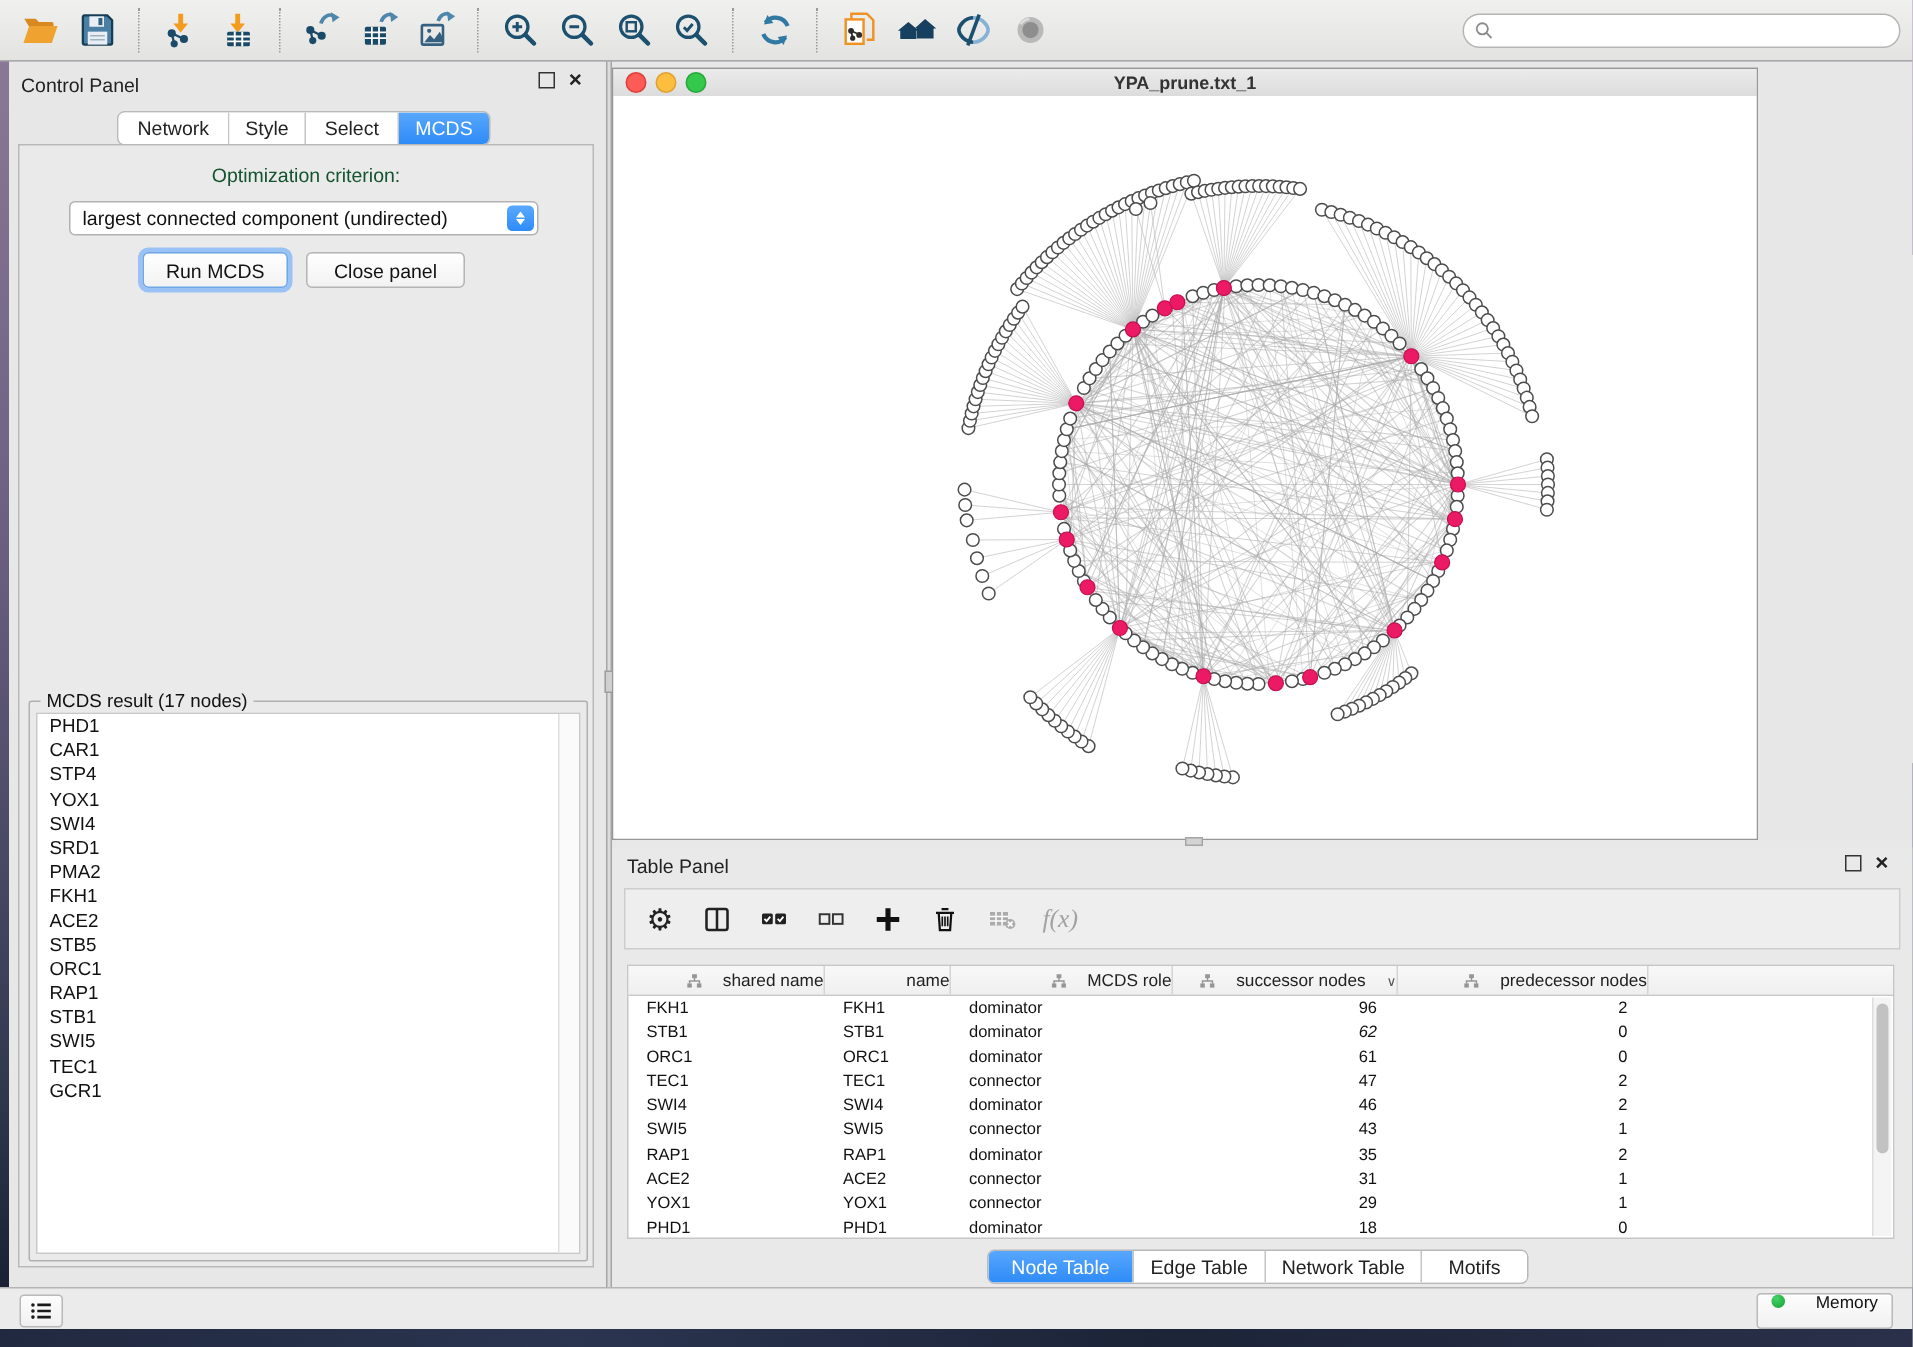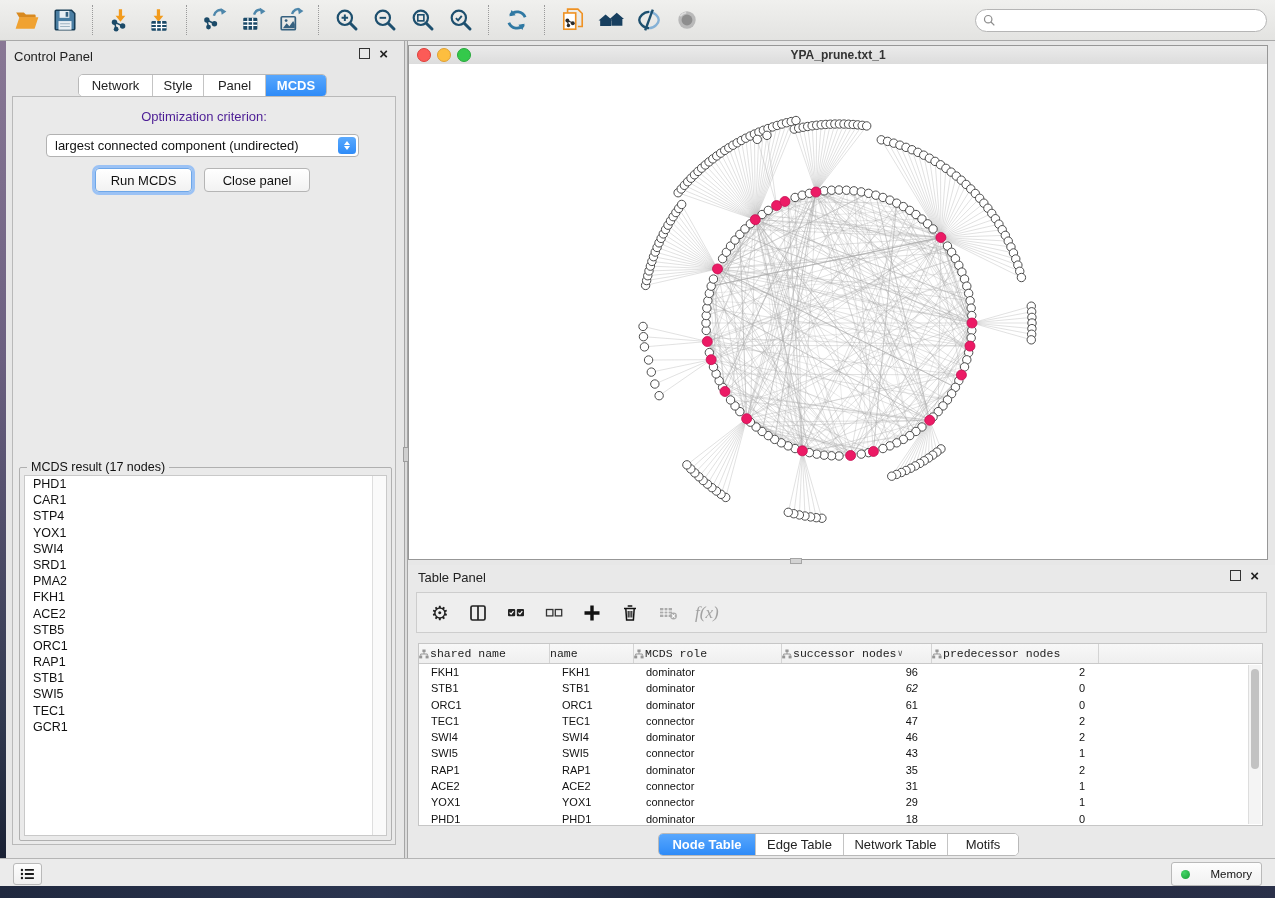--- a/index.html
+++ b/index.html
@@ -24,73 +24,73 @@
   #toolbar-search input{border:none;outline:none;flex:1;height:18px;font-size:12px;background:transparent;margin-left:4px;}
   
   #left-panel{left:6px;top:41px;width:398px;height:817px;background:#e7e7e7;}
   .panel-title{font-size:13px;color:#222;}
   .win-btns{position:absolute;top:7px;display:flex;gap:9px;align-items:center;}
   .float-btn{width:9px;height:9px;border:1.5px solid #333;display:inline-block;cursor:default;}
   .close-btn{font-size:15px;font-weight:bold;color:#222;line-height:9px;cursor:default;}
   .seg{display:flex;background:#fff;border:1px solid #b9b9b9;border-radius:5px;overflow:hidden;height:21px;}
   .seg-btn{display:flex;align-items:center;justify-content:center;font-size:13px;color:#222;background:#fff;border-right:1px solid #c4c4c4;cursor:default;box-sizing:border-box;}
   .seg-btn:last-child{border-right:none;}
-  .seg-btn.sel{background:linear-gradient(#58a7fd,#2e8bf8);color:#fff;font-weight:bold;}
+  .seg-btn.sel{background:linear-gradient(#58a7fd,#2e8bf8);color:#fff;}
   #cp-content{left:6px;top:55px;width:384px;height:749px;background:#eaeaea;border:1px solid #b9b9b9;box-sizing:border-box;}
-  #opt-label{left:0;top:12px;width:100%;text-align:center;font-size:13px;color:#4c1d95;}
+  #opt-label{left:0;top:12px;width:100%;text-align:center;font-size:13px;color:#14532d;}
   #opt-select{left:33px;top:37px;width:313px;height:23px;background:#fff;border:1px solid #b2b2b2;border-radius:4px;display:flex;align-items:center;box-sizing:border-box;padding-left:8px;font-size:13px;cursor:default;}
   #opt-stepper{position:absolute;right:2px;top:2px;width:18px;height:17px;border-radius:3.5px;background:linear-gradient(#5aa9fd,#2e8bf8);display:flex;flex-direction:column;align-items:center;justify-content:center;gap:1px;}
   #opt-stepper i{width:0;height:0;border-left:3.5px solid transparent;border-right:3.5px solid transparent;}
   #opt-stepper i.up{border-bottom:4px solid #fff;}
   #opt-stepper i.dn{border-top:4px solid #fff;}
   .mac-btn{height:24px;background:linear-gradient(#ffffff,#f2f2f2);border:1px solid #b5b5b5;border-radius:4px;display:flex;align-items:center;justify-content:center;font-size:13px;color:#111;box-sizing:border-box;cursor:default;}
   .mac-btn.focused{box-shadow:0 0 0 3px rgba(90,160,253,.55);border-color:#6ea7e8;}
   #mcds-group{left:6px;top:370px;width:371px;height:372px;border:1px solid #b0b0b0;border-radius:2px;}
   #mcds-legend{position:absolute;left:7px;top:-8px;background:#eaeaea;padding:0 4px;font-size:12.5px;color:#111;}
   #mcds-list{position:absolute;left:4px;top:7px;right:4px;bottom:4px;background:#fff;border:1px solid #c9c9c9;overflow:hidden;}
   #mcds-scroll{position:absolute;right:0;top:0;width:13px;height:100%;background:#fafafa;border-left:1px solid #dedede;}
   .mcds-item{height:16.2px;line-height:16.2px;padding-left:8px;font-size:12.5px;color:#111;}
   
   #v-split{left:404px;top:41px;width:4px;height:817px;background:#dcdcdc;border-left:1px solid #a5a5a5;border-right:1px solid #a5a5a5;box-sizing:border-box;}
   #v-split-handle{left:403px;top:447px;width:6px;height:15px;background:#cfcfcf;border:1px solid #9d9d9d;box-sizing:border-box;}
   #h-split-handle{left:790px;top:558px;width:12px;height:6px;background:#d3d3d3;border:1px solid #a5a5a5;box-sizing:border-box;}
   
   #right-bg{left:408px;top:41px;width:867px;height:817px;background:#e7e7e7;}
-  #net-window{left:408px;top:45px;width:860px;height:515px;border:1px solid #979797;box-sizing:border-box;background:#fff;}
+  #net-window{left:408px;top:45px;width:764px;height:515px;border:1px solid #979797;box-sizing:border-box;background:#fff;}
   #net-titlebar{position:absolute;left:0;top:0;right:0;height:18px;background:linear-gradient(#ebebeb,#dcdcdc);border-bottom:1px solid #b0b0b0;display:flex;align-items:center;}
   .tl{width:12px;height:12px;border-radius:50%;margin-left:6px;}
   .tl.r{background:#fc5b57;border:.5px solid #dd3f3b;margin-left:8px;}
   .tl.y{background:#fdbe3f;border:.5px solid #dfa133;}
   .tl.g{background:#34c94b;border:.5px solid #28a83c;}
   #net-title{position:absolute;left:0;right:0;text-align:center;font-size:12px;font-weight:bold;color:#333;}
   #net-canvas{position:absolute;left:0;top:18px;right:0;bottom:0;background:#fff;overflow:hidden;}
   
   #table-panel{left:408px;top:565px;width:867px;height:293px;background:#e9e9e9;}
   #tp-toolbar{left:8px;top:27px;width:851px;height:41px;background:#eeeeee;border:1px solid #cdcdcd;box-sizing:border-box;display:flex;align-items:center;padding-left:12px;}
   .tp-icon{width:22px;height:22px;margin-right:16px;display:inline-flex;align-items:center;justify-content:center;}
   .tp-icon svg{width:20px;height:20px;}
   .tp-gear{font-size:20px;line-height:20px;color:#222;font-family:"DejaVu Sans",sans-serif;}
   .tp-fx{font-family:"Liberation Serif",serif;font-style:italic;font-size:17px;color:#a2a2a2;}
   #node-table{left:10px;top:78px;width:845px;height:183px;background:#fff;border:1px solid #c6c6c6;box-sizing:border-box;overflow:hidden;}
   .th-row{display:flex;height:20px;background:linear-gradient(#f8f8f8,#efefef);border-bottom:1px solid #c9c9c9;box-sizing:border-box;}
-  .th{display:flex;align-items:center;justify-content:flex-start;gap:1px;border-right:1px solid #d4d4d4;font-size:11.5px;color:#222;box-sizing:border-box;cursor:default;font-family:Liberation Mono, monospace;}
+  .th{display:flex;align-items:center;justify-content:flex-end;gap:14px;border-right:1px solid #d4d4d4;font-size:11.5px;color:#222;box-sizing:border-box;cursor:default;}
   .th .map-ic{width:10px;height:10px;opacity:.75;}
   .sort-glyph{font-size:9px;color:#555;}
   .tr{display:flex;height:16.3px;box-sizing:border-box;}
   .td{font-size:11px;line-height:16.3px;box-sizing:border-box;white-space:nowrap;overflow:hidden;}
   .td.left{padding-left:12px;text-align:left;}
   .td.num{text-align:right;padding-right:14px;}
   #tbl-scroll{position:absolute;right:1px;top:21px;width:12px;bottom:1px;background:#f4f4f4;border-left:1px solid #ddd;}
   #tbl-thumb{position:absolute;left:1.5px;top:4px;width:8px;height:100px;background:#c2c2c2;border-radius:5px;}
   #tp-footer-tabs{left:250px;top:268px;height:21px;}
   
   #status-bar{left:0;top:858px;width:1275px;height:28px;background:#ebebeb;border-top:1px solid #b5b5b5;box-sizing:border-box;}
   #list-btn{position:absolute;left:13px;top:4px;width:27px;height:20px;background:linear-gradient(#fdfdfd,#f0f0f0);border:1px solid #b9b9b9;border-radius:3px;display:flex;align-items:center;justify-content:center;}
   #list-btn svg{width:15px;height:12px;}
-  #memory-btn{position:absolute;right:13px;top:3px;height:22px;background:linear-gradient(#fdfdfd,#f1f1f1);border:1px solid #b9b9b9;border-radius:3px;display:flex;align-items:center;padding:0 9px;gap:20px;font-size:11.5px;color:#111;}
+  #memory-btn{position:absolute;right:13px;top:3px;height:22px;background:linear-gradient(#fdfdfd,#f1f1f1);border:1px solid #b9b9b9;border-radius:3px;display:flex;padding:0 9px;gap:20px;font-size:11.5px;color:#111;}
   #memory-dot{width:9px;height:9px;border-radius:50%;background:radial-gradient(circle at 35% 30%,#43d466,#1a9e38);}
   
   #wp-bottom{left:0;top:886px;width:1275px;height:12px;background:linear-gradient(90deg,#20293f,#2b3550 30%,#1c2438 60%,#2a3049);}
 </style>
 </head>
 <body>
 
 <div id="main-toolbar" class="abs">
   <span class="tb-icon">
       <svg viewBox="0 0 24 24">
@@ -232,21 +232,21 @@
 
 <div id="left-panel" class="abs">
   <div class="abs panel-title" style="left:8px;top:8px;text-align:right;">Control Panel</div>
   <div class="win-btns" style="right:16px;">
     <span class="float-btn"></span>
     <span class="close-btn">×</span>
   </div>
   <div class="abs seg" style="left:72px;top:33px;" id="cp-tabs">
       <div class="seg-btn" style="width: 74px;">Network</div>
       <div class="seg-btn" style="width: 51px;">Style</div>
-      <div class="seg-btn" style="width: 62px;">Panel</div>
+      <div class="seg-btn" style="width: 62px;">Select</div>
       <div class="seg-btn sel" style="width: 60px;">MCDS</div>
     </div>
 
   <div id="cp-content" class="abs">
     <div id="opt-label" class="abs">Optimization criterion:</div>
     <div id="opt-select" class="abs">
       <span>largest connected component (undirected)</span>
       <span id="opt-stepper">
           <i class="up"></i>
           <i class="dn"></i>

